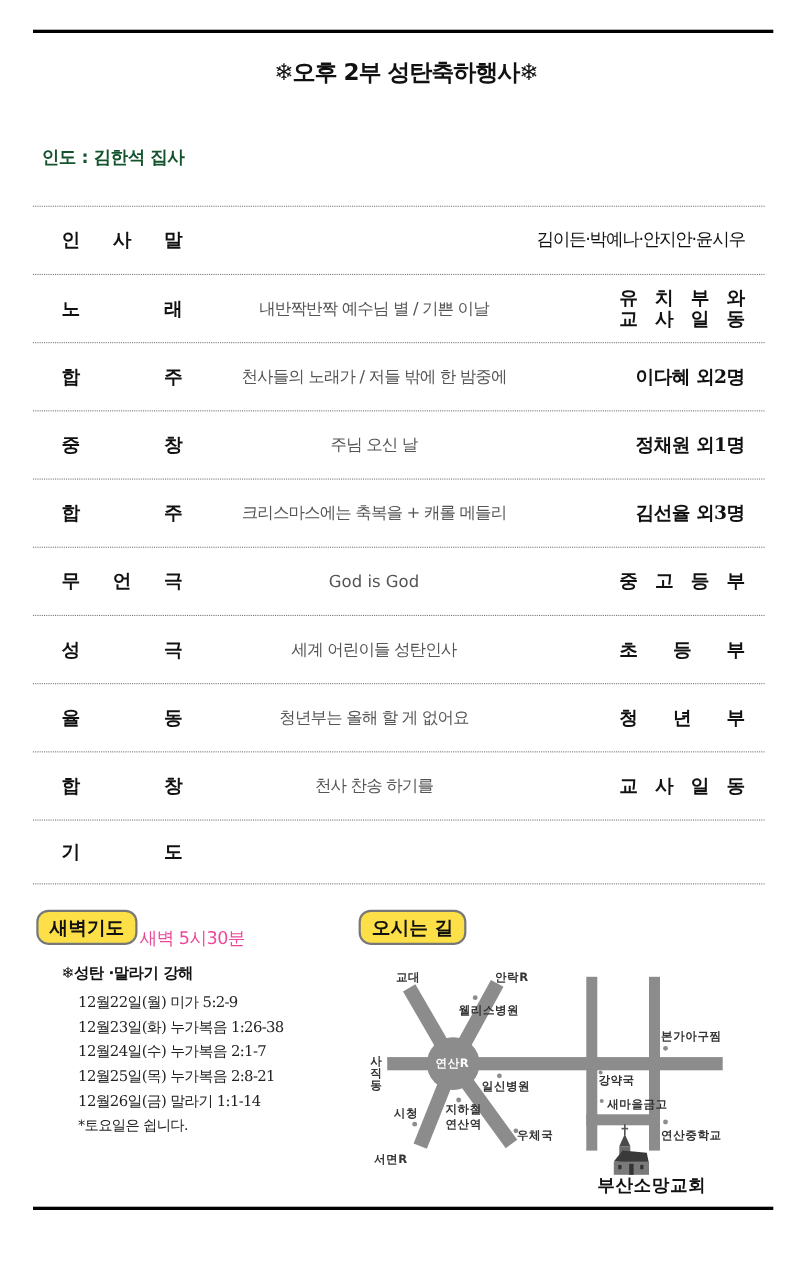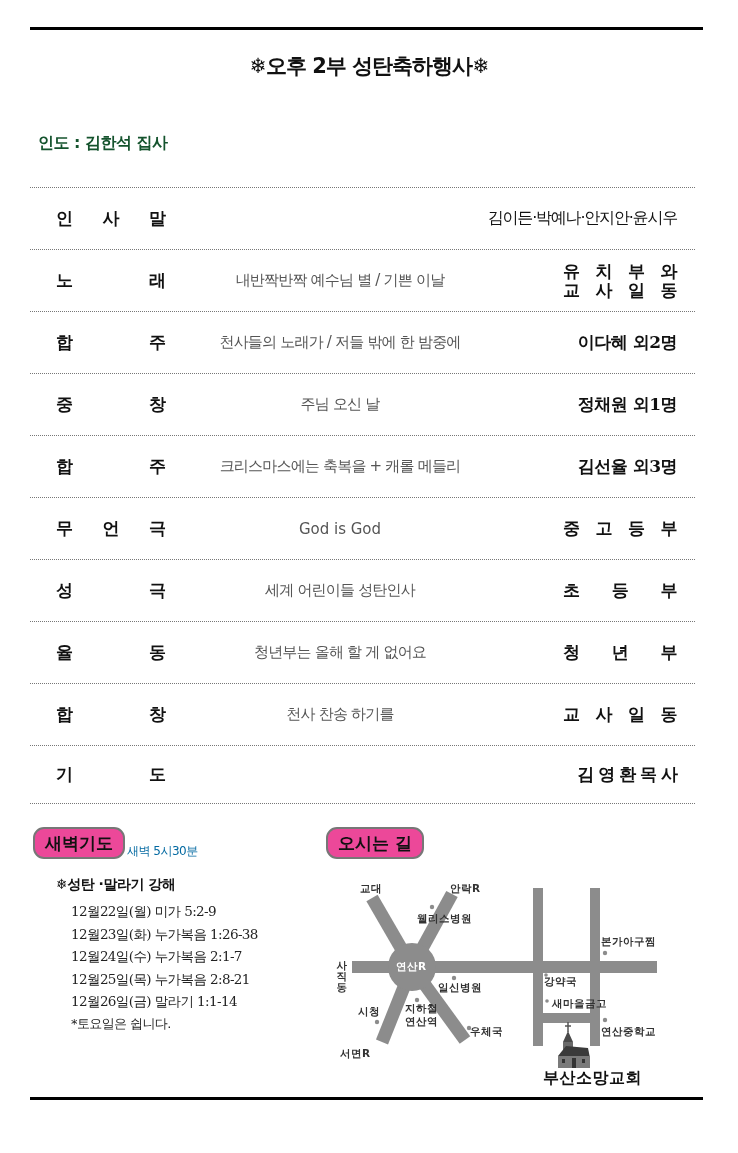--- a/index.html
+++ b/index.html
@@ -29,24 +29,24 @@
                  display: flex; align-items: center; justify-content: flex-end;
                  font-family: "DejaVu Serif", "Liberation Serif", serif; font-size: 17px; font-weight: bold; letter-spacing: -0.5px; }
     .row .perf.spread { justify-content: space-between; width: 114px; }
     .row .perf.spread3 { justify-content: space-between; width: 114px; }
     .row .perf.stack { flex-direction: column; justify-content: center; align-items: stretch; width: 114px; line-height: 19px; }
     .row .perf.stack .line { display: flex; justify-content: space-between; }
     .row .perf.sans { font-family: "DejaVu Sans", "Liberation Sans", sans-serif; font-weight: normal; font-size: 16px; letter-spacing: -1.2px; }
 
     
     .pill { position: absolute; height: 28px; padding: 0 10px; border: 2.5px solid #777; border-radius: 11px;
-            display: flex; align-items: center; font-size: 17px; font-weight: bold; background: #ec4899; color: #111; }
+            display: flex; align-items: center; font-size: 17px; font-weight: bold; background: #fde047; color: #111; }
     .pill-dawn { left: 33px; top: 827px; }
     .pill-way { left: 326px; top: 827px; }
-    .dawn-time { position: absolute; left: 127px; top: 843px; font-size: 12px; color: #0369a1; letter-spacing: -0.5px; }
+    .dawn-time { position: absolute; left: 127px; top: 843px; font-size: 16px; color: #ec4899; letter-spacing: -0.5px; }
     .lecture { position: absolute; left: 56px; top: 876px; }
     .lecture .head { font-size: 14px; font-weight: bold; letter-spacing: -0.5px; margin-bottom: 6px; }
     .lecture .item { font-family: "DejaVu Serif", "Liberation Serif", serif; font-size: 13.5px; color: #222;
                      margin-left: 15px; height: 22.5px; line-height: 22.5px; letter-spacing: -0.6px; }
 
     
     .map { position: absolute; left: 320px; top: 870px; width: 400px; height: 220px; }
     .map svg { position: absolute; left: 0; top: 0; }
     .map-label { position: absolute; font-size: 10.5px; color: #333; letter-spacing: 0.5px; white-space: nowrap; font-weight: bold; }
     .map-label.white { color: #fff; }
@@ -174,21 +174,20 @@
       <span>일</span>
       <span>동</span>
     </div>
   </div>
 
   <div class="row" style="height:57px;">
     <div class="label" style="height:57px;">
       <span>기</span>
       <span>도</span>
     </div>
-    <div class="perf" style="height:57px; letter-spacing:-1px;">김 영 환 목 사</div>
   </div>
 </div>
 
 <div class="pill pill-dawn">새벽기도</div>
 <div class="dawn-time">새벽 5시30분</div>
 <div class="lecture">
   <div class="head">❄성탄 ·말라기 강해</div>
   <div class="item">12월22일(월) 미가 5:2-9</div>
   <div class="item">12월23일(화) 누가복음 1:26-38</div>
   <div class="item">12월24일(수) 누가복음 2:1-7</div>

